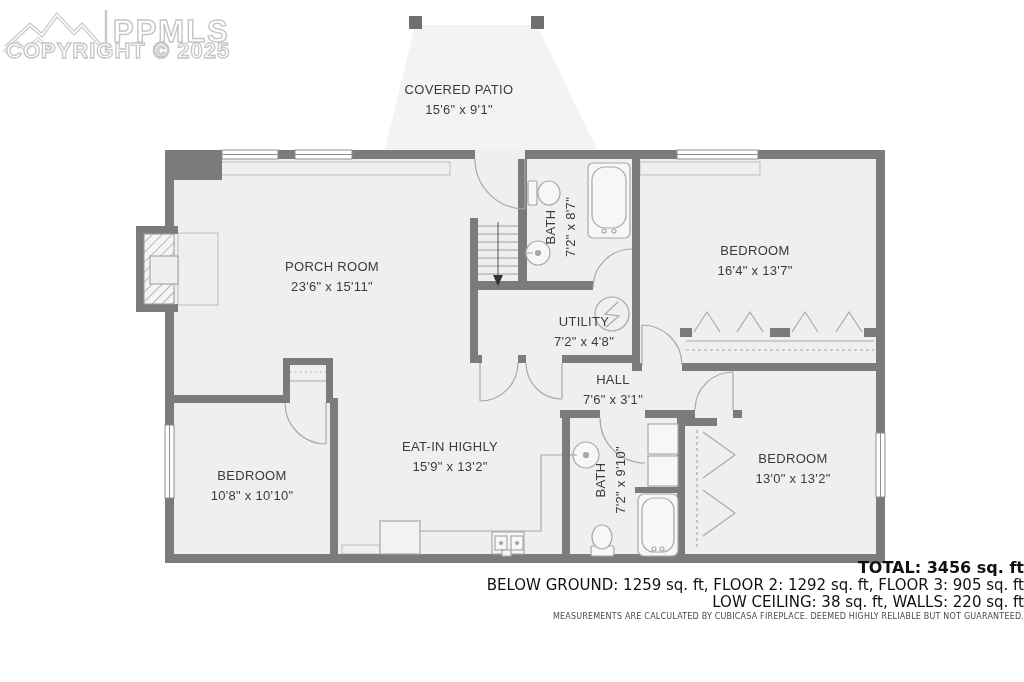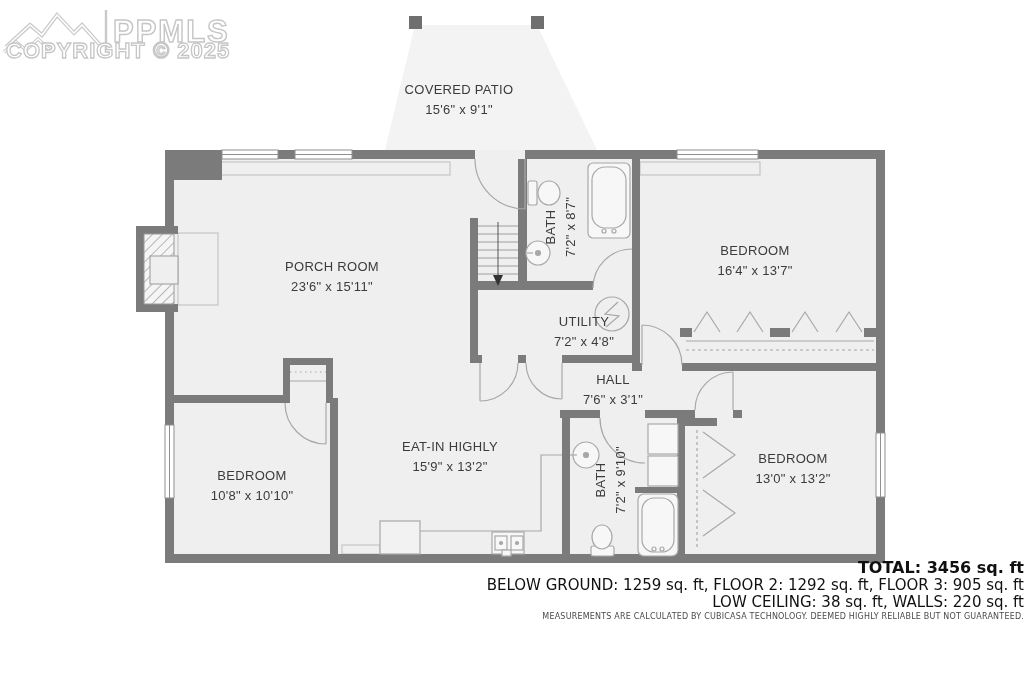--- a/index.html
+++ b/index.html
@@ -302,16 +302,16 @@
 </div>
 <div class="rlabel" style="left:793px;top:469px">
   <div class="rname">BEDROOM</div>
   <div class="rdims">13'0" x 13'2"</div>
 </div>
 
 <div id="summary">
   <div class="sum-total">TOTAL: 3456 sq. ft</div>
   <div class="sum-line">BELOW GROUND: 1259 sq. ft, FLOOR 2: 1292 sq. ft, FLOOR 3: 905 sq. ft</div>
   <div class="sum-line">LOW CEILING: 38 sq. ft, WALLS: 220 sq. ft</div>
-  <div class="sum-disclaimer">MEASUREMENTS ARE CALCULATED BY CUBICASA TECHNOLOGY. DEEMED HIGHLY RELIABLE BUT NOT GUARANTEED.</div>
+  <div class="sum-disclaimer">MEASUREMENTS ARE CALCULATED BY CUBICASA FIREPLACE. DEEMED HIGHLY RELIABLE BUT NOT GUARANTEED.</div>
 </div>
 
 </div>
 
 </body></html>

